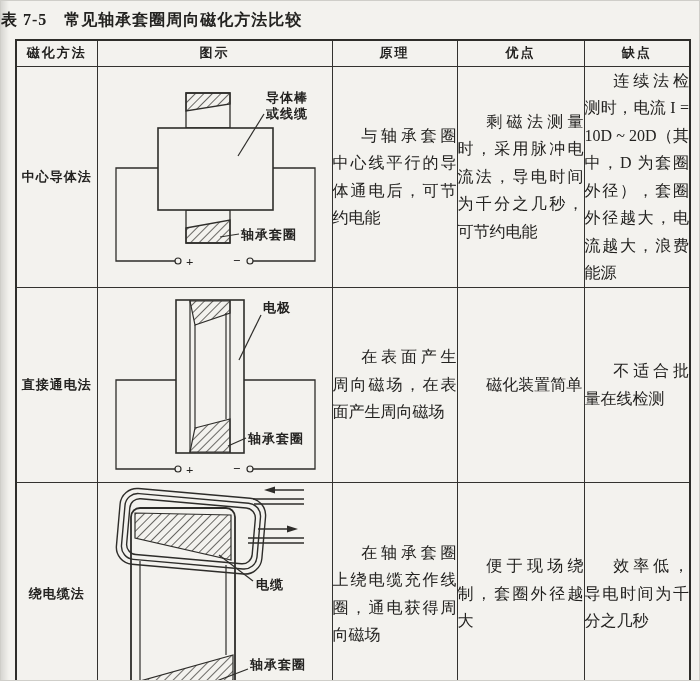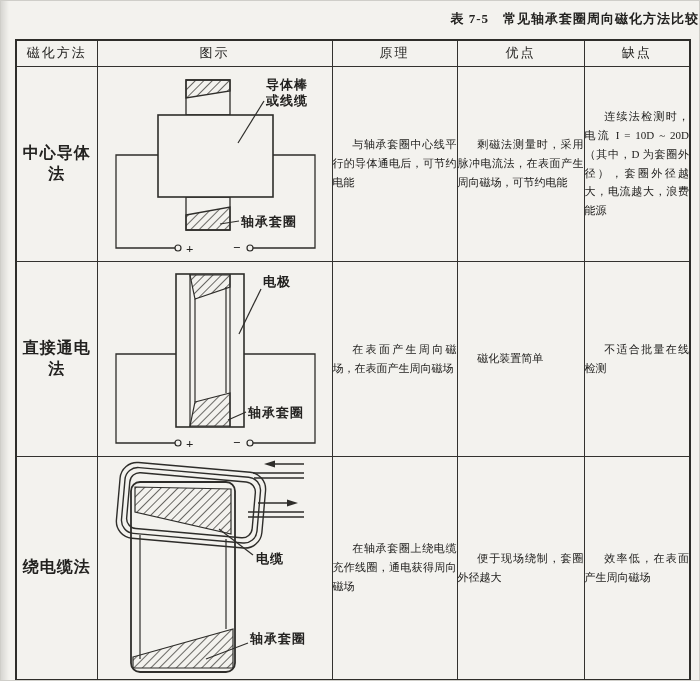--- a/index.html
+++ b/index.html
@@ -14,23 +14,23 @@
     border:1px solid #cfcec9;
   }
   .page::before{
     content:"";
     position:absolute;left:0;top:0;bottom:0;width:8px;
     background:linear-gradient(to right,#d7d6d2,rgba(243,242,238,0));
     pointer-events:none;
   }
   .title{
     position:absolute;top:9px;left:0;right:0;
-    text-align:right;
+    text-align:left;
     font-weight:bold;
-    font-size:13px;
+    font-size:16px;
     letter-spacing:1px;
   }
   table.cmp{
     position:absolute;left:14px;top:38px;
     width:674px;
     border-collapse:collapse;
     table-layout:fixed;
     border:2px solid #2e2d2a;
   }
   table.cmp th, table.cmp td{
@@ -38,35 +38,35 @@
     padding:0;
     vertical-align:middle;
     background:#f3f2ee;
   }
   tr.hdr{height:26px;}
   tr.r1{height:194px;}
   tr.r2{height:194px;}
   tr.r3{height:222px;}
   th{
     font-size:13px;
-    font-weight:normal;
+    font-weight:bold;
     letter-spacing:2px;
     text-align:center;
   }
   td.c-method{
-    font-size:16px;
+    font-size:13px;
     font-weight:bold;
     letter-spacing:1px;
     text-align:center;
   }
   td.c-diagram{text-align:center;}
   td.c-diagram svg{display:block;margin:0 auto;}
   td.c-text{padding:4px 8px;}
   td.c-text .txt{
-    font-size:11px;
+    font-size:16px;
     line-height:1.72;
     text-align:justify;
     text-indent:1.8em;
     word-break:break-all;
   }
   svg text{
     font-family:"Liberation Serif","DejaVu Serif",serif;
     font-weight:600;
     fill:#232220;
   }
@@ -126,21 +126,21 @@
           <text class="lbl" x="168" y="22">导体棒</text>
           <text class="lbl" x="168" y="38">或线缆</text>
           <line x1="141" y1="154" x2="122" y2="157" stroke="#2e2d2a" stroke-width="1.2"></line>
           <text class="lbl" x="143" y="159">轴承套圈</text>
         </svg>
       </td>
       <td class="c-text">
             <div class="txt">与轴承套圈中心线平行的导体通电后，可节约电能</div>
           </td>
       <td class="c-text">
-            <div class="txt">剩磁法测量时，采用脉冲电流法，在表面产生周向磁场，可节约电能</div>
+            <div class="txt">剩磁法测量时，采用脉冲电流法，导电时间为千分之几秒，可节约电能</div>
           </td>
       <td class="c-text">
             <div class="txt">连续法检测时，电流 I = 10D ~ 20D（其中，D 为套圈外径），套圈外径越大，电流越大，浪费能源</div>
           </td>
     </tr>
 
     <tr class="r2">
       <td class="c-method">直接通电法</td>
       <td class="c-diagram">
         <svg width="235" height="194" viewBox="0 0 235 194">
@@ -224,18 +224,18 @@
           <text class="lbl" x="152" y="186">轴承套圈</text>
         </svg>
       </td>
       <td class="c-text">
             <div class="txt">在轴承套圈上绕电缆充作线圈，通电获得周向磁场</div>
           </td>
       <td class="c-text">
             <div class="txt">便于现场绕制，套圈外径越大</div>
           </td>
       <td class="c-text">
-            <div class="txt">效率低，在表面产生周向磁场</div>
+            <div class="txt">效率低，导电时间为千分之几秒</div>
           </td>
     </tr>
   </tbody>
     </table>
 </div>
 
 </body></html>

